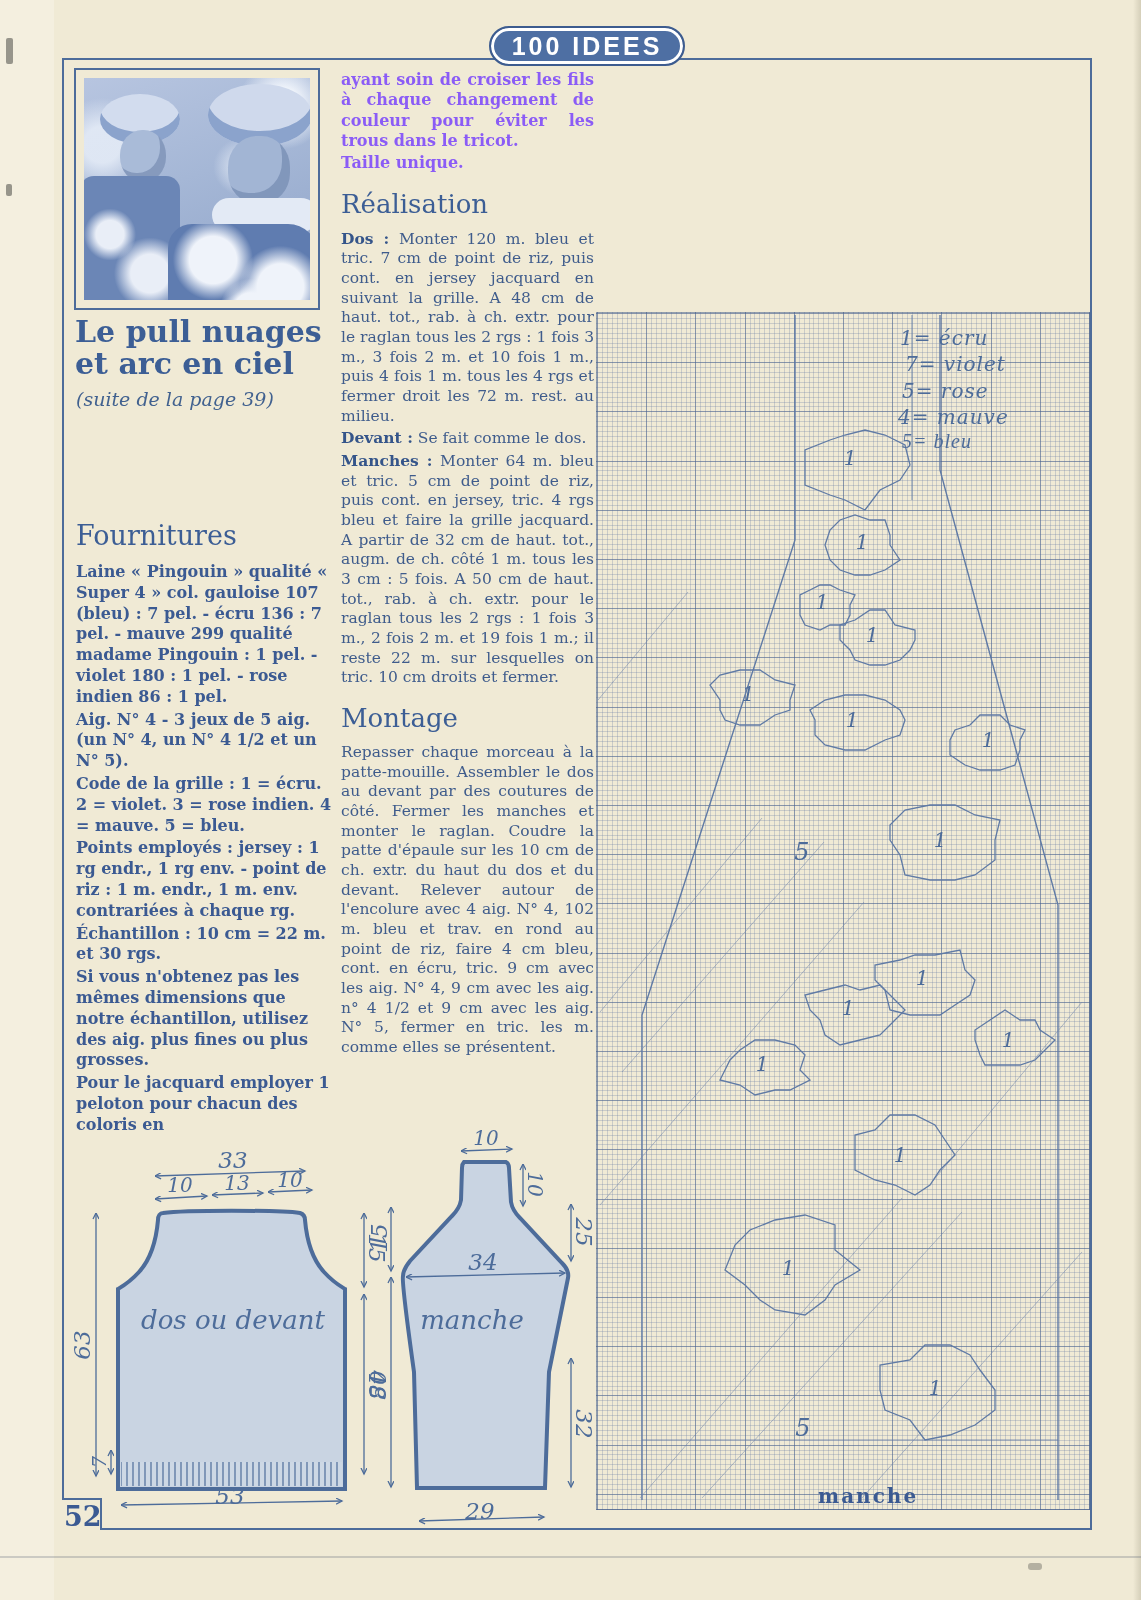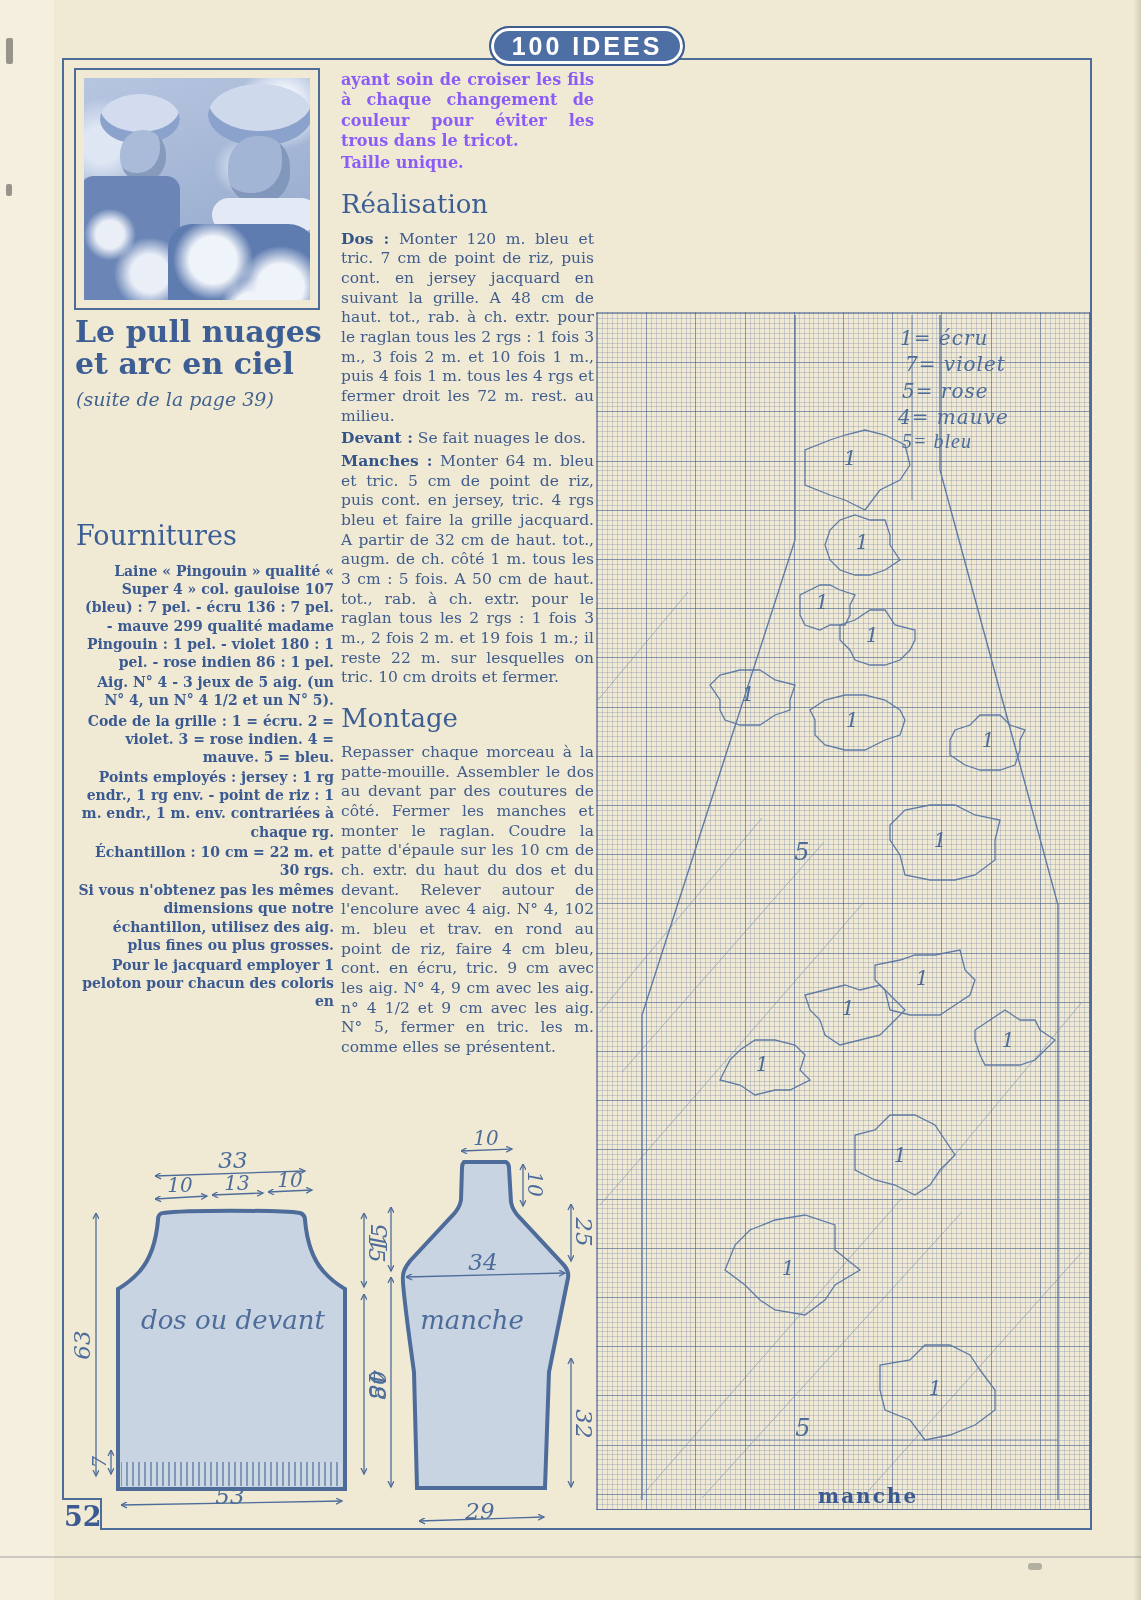--- a/index.html
+++ b/index.html
@@ -56,21 +56,21 @@
       radial-gradient(circle at 30% 40%, #eff3fa 0 20%, rgba(239,243,250,0) 34%),
       radial-gradient(circle at 75% 70%, #eff3fa 0 18%, rgba(239,243,250,0) 32%),
       radial-gradient(circle at 55% 95%, #eff3fa 0 14%, rgba(239,243,250,0) 26%),
       #5f7cb0;}
 
   
   .title{position:absolute;left:75px;top:316px;width:270px;font-weight:bold;font-size:30px;line-height:1.08;color:#3c5e95;}
   .subtitle{position:absolute;left:76px;top:388px;width:260px;font-style:italic;font-size:19px;color:#41618f;}
   .h-serif{font-weight:normal;font-size:27px;color:#3c5e95;}
   .fournitures-h{position:absolute;left:76px;top:520px;}
-  .fournitures{position:absolute;left:76px;top:562px;width:258px;font-weight:bold;font-size:14px;line-height:1.3;color:#3b5a92;text-align:right;}
+  .fournitures{position:absolute;left:76px;top:562px;width:258px;font-weight:bold;font-size:16px;line-height:1.3;color:#3b5a92;}
   .fournitures p{margin:0 0 2px 0;}
   .midcol{position:absolute;left:341px;top:70px;width:253px;font-size:15.5px;line-height:1.27;text-align:justify;color:#3f5c8c;}
   .midcol .lead{font-weight:bold;font-size:16px;color:#8b5cf6;}
   .midcol h2{font-weight:normal;font-size:26px;color:#3c5e95;margin:14px 0 8px 0;}
   .midcol p{margin:0 0 2px 0;}
   .blab{font-weight:bold;color:#35558a;}
 
   
   .grid{
     position:absolute;left:596px;top:312px;width:492px;height:1196px;
@@ -147,21 +147,21 @@
     <p>Échantillon : 10 cm = 22 m. et 30 rgs.</p>
     <p>Si vous n'obtenez pas les mêmes dimensions que notre échantillon, utilisez des aig. plus fines ou plus grosses.</p>
     <p>Pour le jacquard employer 1 peloton pour chacun des coloris en</p>
   </div>
 
   <div class="midcol txt">
     <p class="lead">ayant soin de croiser les fils à chaque changement de couleur pour éviter les trous dans le tricot.</p>
     <p class="lead">Taille unique.</p>
     <h2>Réalisation</h2>
     <p><span class="blab">Dos :</span> <span>Monter 120 m. bleu et tric. 7 cm de point de riz, puis cont. en jersey jacquard en suivant la grille. A 48 cm de haut. tot., rab. à ch. extr. pour le raglan tous les 2 rgs : 1 fois 3 m., 3 fois 2 m. et 10 fois 1 m., puis 4 fois 1 m. tous les 4 rgs et fermer droit les 72 m. rest. au milieu.</span></p>
-    <p><span class="blab">Devant :</span> <span>Se fait nuages le dos.</span></p>
+    <p><span class="blab">Devant :</span> <span>Se fait comme le dos.</span></p>
     <p><span class="blab">Manches :</span> <span>Monter 64 m. bleu et tric. 5 cm de point de riz, puis cont. en jersey, tric. 4 rgs bleu et faire la grille jacquard. A partir de 32 cm de haut. tot., augm. de ch. côté 1 m. tous les 3 cm : 5 fois. A 50 cm de haut. tot., rab. à ch. extr. pour le raglan tous les 2 rgs : 1 fois 3 m., 2 fois 2 m. et 19 fois 1 m.; il reste 22 m. sur lesquelles on tric. 10 cm droits et fermer.</span></p>
     <h2>Montage</h2>
     <p>Repasser chaque morceau à la patte-mouille. Assembler le dos au devant par des coutures de côté. Fermer les manches et monter le raglan. Coudre la patte d'épaule sur les 10 cm de ch. extr. du haut du dos et du devant. Relever autour de l'encolure avec 4 aig. N° 4, 102 m. bleu et trav. en rond au point de riz, faire 4 cm bleu, cont. en écru, tric. 9 cm avec les aig. N° 4, 9 cm avec les aig. n° 4 1/2 et 9 cm avec les aig. N° 5, fermer en tric. les m. comme elles se présentent.</p>
   </div>
 
   <div class="grid"></div>
 
   <svg class="overlay" width="1141" height="1600" viewBox="0 0 1141 1600">
     <defs>
       <marker id="ah" markerWidth="9" markerHeight="9" refX="6" refY="3" orient="auto" markerUnits="userSpaceOnUse">

